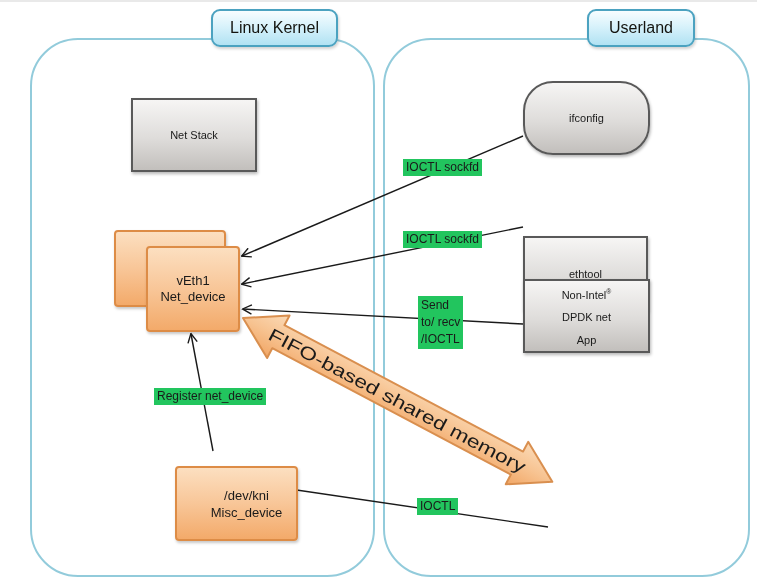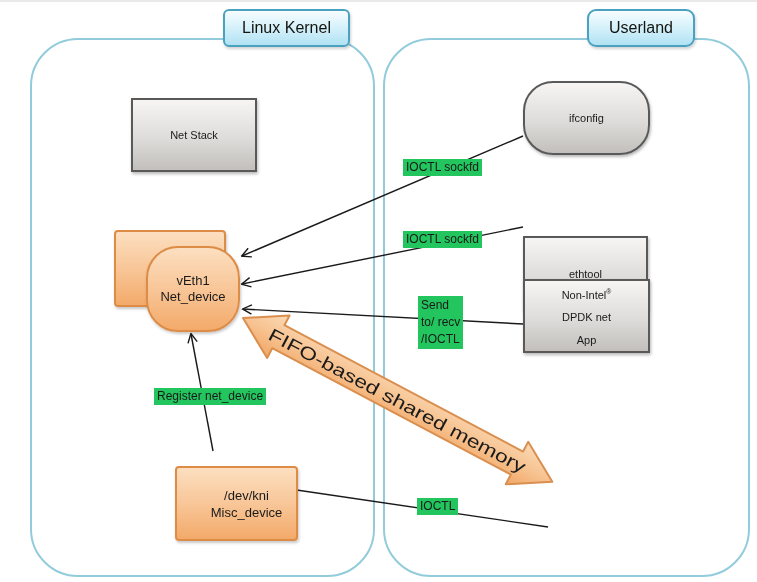--- a/index.html
+++ b/index.html
@@ -65,36 +65,36 @@
       <text x="175" y="7" text-anchor="middle" font-size="18" fill="#1a1a1a" textLength="288" lengthAdjust="spacingAndGlyphs">FIFO-based shared memory</text>
     </g>
 
     <line x1="523" y1="136" x2="242" y2="256" stroke="#1a1a1a" stroke-width="1.4" marker-end="url(#ah)"></line>
     <line x1="523" y1="227" x2="242" y2="284" stroke="#1a1a1a" stroke-width="1.4" marker-end="url(#ah)"></line>
     <line x1="523" y1="324" x2="243" y2="309" stroke="#1a1a1a" stroke-width="1.4" marker-end="url(#ah)"></line>
     <line x1="213" y1="451" x2="191" y2="334" stroke="#1a1a1a" stroke-width="1.4" marker-end="url(#ah)"></line>
     <line x1="548" y1="527" x2="283" y2="488" stroke="#1a1a1a" stroke-width="1.4" marker-end="url(#ah)"></line>
   </svg>
 
-  <div class="region-label" style="left:223px;top:9px;width:123px;height:34px;border-radius:6px;">
+  <div class="region-label" style="left:211px;top:9px;width:123px;height:34px;">
     <span>Linux Kernel</span>
   </div>
   <div class="region-label" style="left:587px;top:9px;width:104px;height:34px;">
     <span>Userland</span>
   </div>
 
   <div class="graybox" style="left:131px;top:98px;width:122px;height:70px;">
     <span>Net Stack</span>
   </div>
 
   <div class="orangebox" style="left:114px;top:230px;width:92px;height:73px;justify-content:flex-end;padding-top:0;padding-left:16px;">
     <span style="font-size:17px;margin-top:8px;">vEth0</span>
   </div>
 
-  <div class="orangebox" style="left:146px;top:246px;width:90px;height:82px;z-index:5;line-height:16px;border-radius:32px;">
+  <div class="orangebox" style="left:146px;top:246px;width:90px;height:82px;z-index:5;line-height:16px;">
     <span class="bl">vEth1</span>
     <span class="bl">Net_device</span>
   </div>
 
   <div class="orangebox" style="left:175px;top:466px;width:99px;height:71px;line-height:17px;padding-left:20px;">
     <span class="bl">/dev/kni</span>
     <span class="bl">Misc_device</span>
   </div>
 
   <div class="graybox" style="left:523px;top:81px;width:123px;height:70px;border-radius:30px;">

